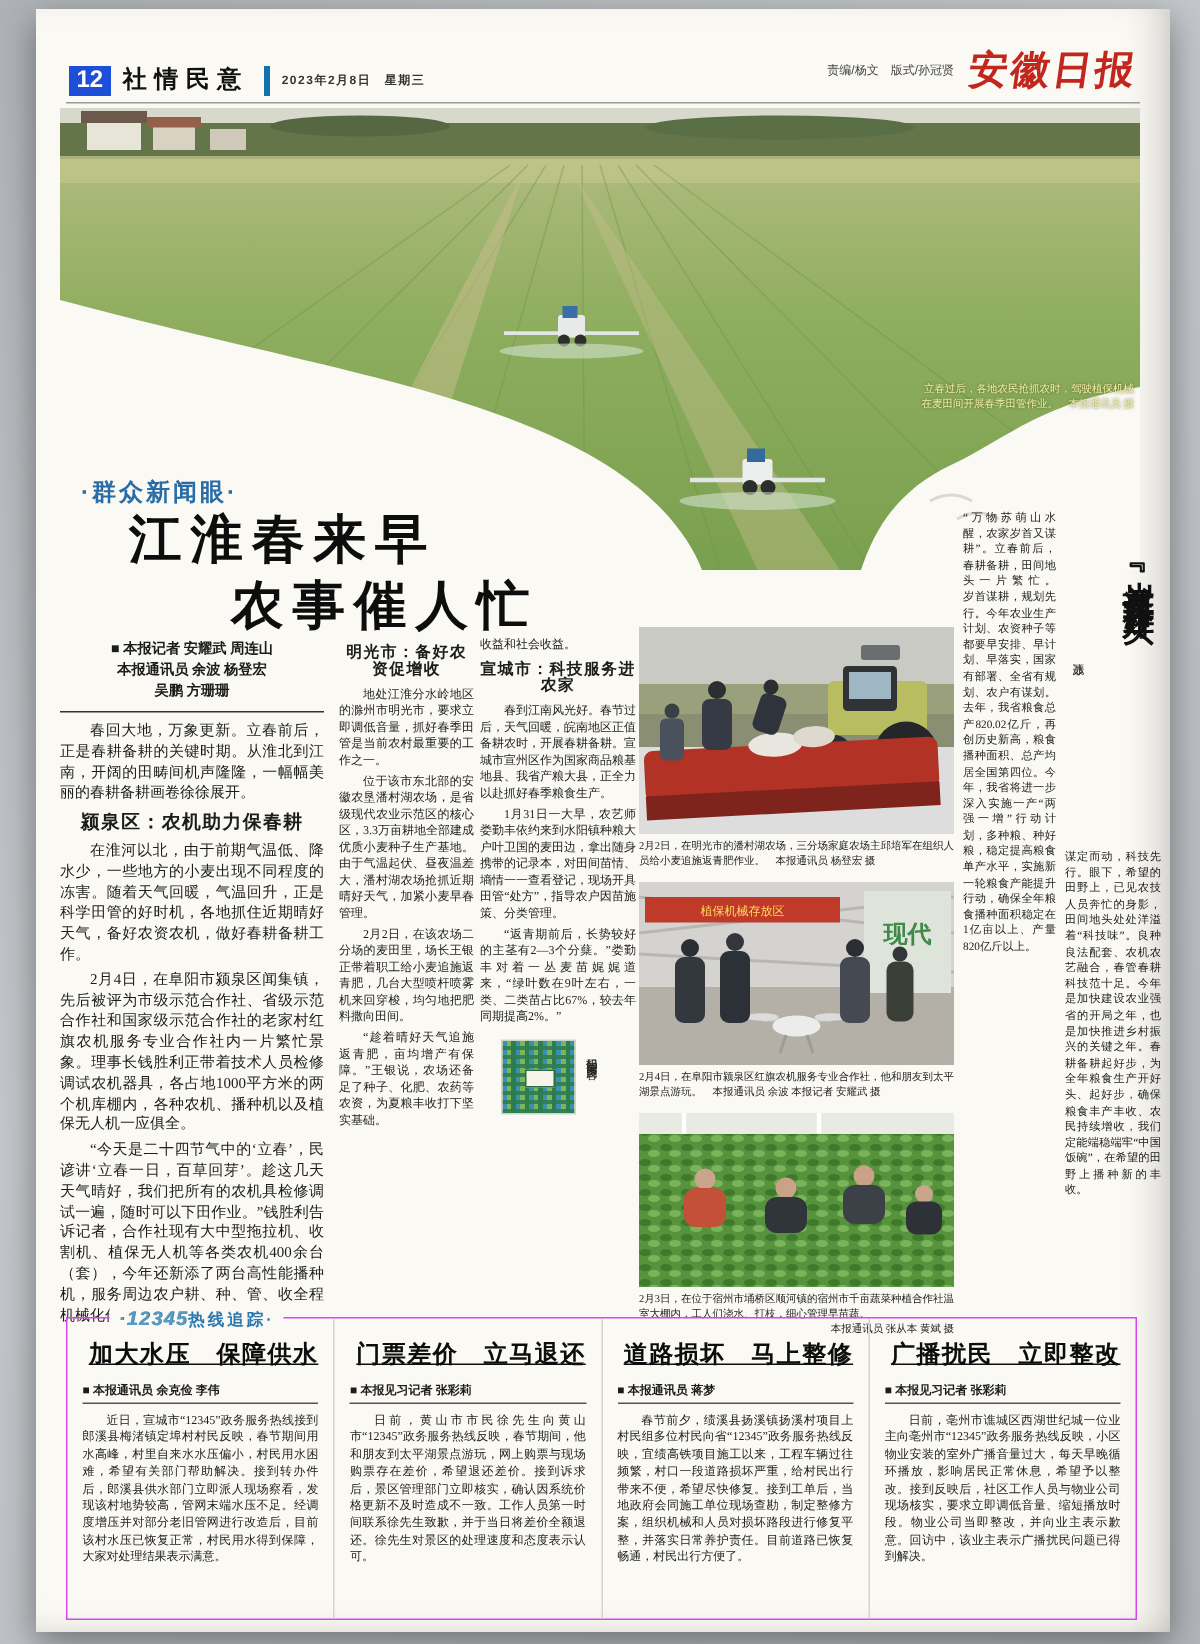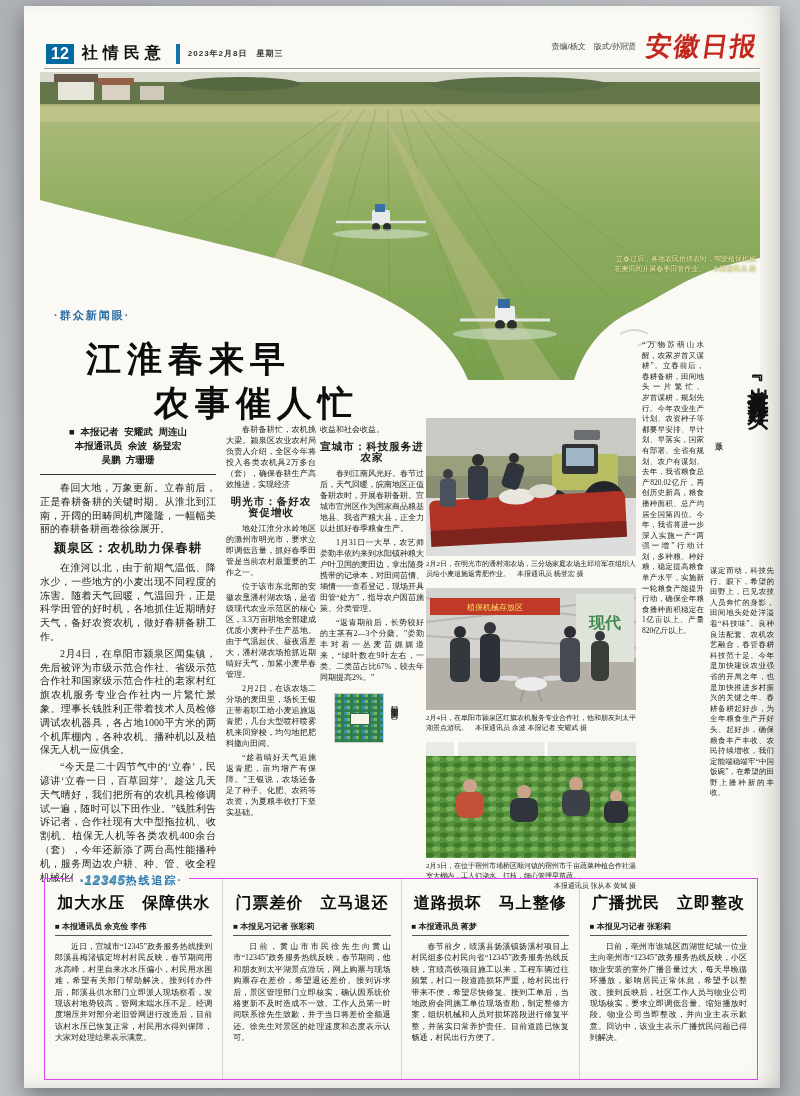--- a/index.html
+++ b/index.html
@@ -9,47 +9,47 @@
     font-family:"Liberation Serif", serif;color:#1c1c1c;
   }
   .page{
     position:absolute;left:24px;top:6px;width:756px;height:1082px;
     background:#faf9f4;
     box-shadow:0 8px 22px rgba(0,0,0,.4), inset -22px 0 30px -20px rgba(0,0,0,.25), inset 0 -16px 26px -22px rgba(0,0,0,.18);
   }
   
   .mast{position:absolute;left:22px;right:22px;top:20px;height:38px;display:flex;justify-content:space-between;align-items:flex-end;}
   .mast-left{display:flex;align-items:center;gap:8px;font-family:"Liberation Sans",sans-serif;}
-  .pageno{background:#0369a1;color:#fff;font-weight:bold;font-size:16px;padding:2px 5px;line-height:1;}
+  .pageno{background:#1d4ed8;color:#fff;font-weight:bold;font-size:16px;padding:2px 5px;line-height:1;}
   .secname{font-size:16px;font-weight:bold;letter-spacing:5px;color:#111;}
   .vbar{width:4px;height:20px;background:#1272aa;margin-left:2px;}
   .dateline{font-size:8px;font-weight:bold;color:#333;letter-spacing:1px;}
   .mast-right{display:flex;align-items:center;gap:10px;}
   .editors{font-size:8px;color:#444;font-family:"Liberation Sans",sans-serif;}
   .brand{font-size:26px;font-weight:bold;color:#c2271e;transform:skewX(-8deg);letter-spacing:2px;font-family:"DejaVu Serif",serif;}
   .head-rule{position:absolute;left:20px;right:20px;top:62px;border-top:1px solid #9a9a96;}
   
   .photo-main{position:absolute;left:16px;top:66px;width:720px;height:308px;}
   .photo-cap{position:absolute;left:420px;top:248px;width:312px;text-align:right;
     font-size:7px;line-height:10px;color:#f3eda0;text-shadow:0 0 2px rgba(60,70,30,.8);}
   
-  .kicker{position:absolute;left:30px;top:302px;font-size:11px;font-weight:bold;color:#2a6da6;
+  .kicker{position:absolute;left:30px;top:312px;font-size:16px;font-weight:bold;color:#2a6da6;
     letter-spacing:2px;font-family:"Liberation Sans",sans-serif;}
   .hl{position:absolute;font-size:35px;font-weight:bold;color:#0d0d0d;letter-spacing:6px;
     font-family:"Liberation Sans",sans-serif;}
   .hl1{left:62px;top:330px;}
   .hl2{left:130px;top:374px;}
   
   .col{position:absolute;top:418px;height:458px;overflow:hidden;text-align:justify;}
   .col p{margin:0 0 3px;text-indent:2em;}
   .col1{left:16px;width:176px;font-size:10px;line-height:13.8px;}
   .col2{left:202px;width:90px;font-size:8px;line-height:11px;}
   .col3{left:296px;width:104px;font-size:8px;line-height:11px;}
   .byl{border-bottom:1.5px solid #333;padding:2px 0 6px;margin-bottom:6px;text-align:center;
-    font-size:9.5px;line-height:14px;font-weight:bold;font-family:Liberation Mono, monospace;}
+    font-size:9.5px;line-height:14px;font-weight:bold;font-family:Liberation Serif, serif;}
   .subhead{font-size:12.5px;font-weight:bold;text-align:center;margin:6px 0 5px;letter-spacing:1px;
     font-family:"Liberation Sans",sans-serif;}
   .subhead.sm{font-size:10.5px;}
   
   .qrwrap{display:flex;align-items:center;gap:6px;margin:10px 0 0 14px;}
   .qr{width:48px;height:48px;border:1px solid #cfd4c8;position:relative;
     background:
       repeating-linear-gradient(0deg, rgba(46,125,79,.9) 0 3px, transparent 3px 6px),
       repeating-linear-gradient(90deg,#3b8fb0 0 3px,#7cb65a 3px 6px,#2e7d4f 6px 9px);}
   .qr::after{content:"";position:absolute;left:15px;top:19px;width:18px;height:10px;background:#f6f4e8;border:1px solid #2e6b45;}
@@ -70,22 +70,22 @@
   .sb-colB .sb-text{font-size:7.5px;line-height:10.6px;text-align:justify;overflow:hidden;flex:1;}
   
   .hotline{position:absolute;left:20px;top:872px;width:712px;height:200px;border:1px solid #d946ef;display:flex;}
   .hot-label{position:absolute;left:28px;top:-9px;background:#faf9f4;padding:0 6px;
     font-family:"Liberation Sans",sans-serif;font-weight:bold;}
   .hot-label .num{font-size:13px;font-style:italic;color:#5c9bc0;letter-spacing:1px;
     text-shadow:0.5px 0.5px 0 #2a7ab0;}
   .hot-label .txt{font-size:11px;color:#2a7ab0;letter-spacing:2px;}
   .hot-col{flex:1;padding:12px 10px 8px;overflow:hidden;}
   .hot-col + .hot-col{border-left:1px solid #d5d3cd;}
-  .hot-title{font-size:16px;font-weight:bold;text-align:center;letter-spacing:1px;margin:2px 0 7px;
-    font-family:"Liberation Sans",sans-serif;color:#0d0d0d;}
+  .hot-title{font-size:16px;font-weight:bold;text-align:right;letter-spacing:1px;margin:2px 0 7px;
+    font-family:"Liberation Sans",sans-serif;color:#0d0d0d;text-decoration:underline;}
   .hot-byline{font-size:8px;font-weight:bold;border-bottom:1px solid #555;padding-bottom:3px;margin-bottom:5px;
     font-family:"Liberation Sans",sans-serif;}
   .hot-body{font-size:8px;line-height:11.4px;text-align:justify;text-indent:2em;margin:0;}
 </style>
 </head>
 <body>
 
 <div class="page">
 
   <div class="mast">
@@ -174,21 +174,20 @@
       <span>吴鹏 方珊珊</span>
     </div>
     <p>春回大地，万象更新。立春前后，正是春耕备耕的关键时期。从淮北到江南，开阔的田畴间机声隆隆，一幅幅美丽的春耕备耕画卷徐徐展开。</p>
     <div class="subhead">颍泉区：农机助力保春耕</div>
     <p>在淮河以北，由于前期气温低、降水少，一些地方的小麦出现不同程度的冻害。随着天气回暖，气温回升，正是科学田管的好时机，各地抓住近期晴好天气，备好农资农机，做好春耕备耕工作。</p>
     <p>2月4日，在阜阳市颍泉区闻集镇，先后被评为市级示范合作社、省级示范合作社和国家级示范合作社的老家村红旗农机服务专业合作社内一片繁忙景象。理事长钱胜利正带着技术人员检修调试农机器具，各占地1000平方米的两个机库棚内，各种农机、播种机以及植保无人机一应俱全。</p>
     <p>“今天是二十四节气中的‘立春’，民谚讲‘立春一日，百草回芽’。趁这几天天气晴好，我们把所有的农机具检修调试一遍，随时可以下田作业。”钱胜利告诉记者，合作社现有大中型拖拉机、收割机、植保无人机等各类农机400余台（套），今年还新添了两台高性能播种机，服务周边农户耕、种、管、收全程机械化作业。</p>
   </div>
 
   <div class="col col2">
-    <p>春耕备耕忙，农机挑大梁。颍泉区农业农村局负责人介绍，全区今年将投入各类农机具2万多台（套），确保春耕生产高效推进，实现经济</p>
     <div class="subhead sm">明光市：备好农资促增收</div>
     <p>地处江淮分水岭地区的滁州市明光市，要求立即调低音量，抓好春季田管是当前农村最重要的工作之一。</p>
     <p>位于该市东北部的安徽农垦潘村湖农场，是省级现代农业示范区的核心区，3.3万亩耕地全部建成优质小麦种子生产基地。由于气温起伏、昼夜温差大，潘村湖农场抢抓近期晴好天气，加紧小麦早春管理。</p>
     <p>2月2日，在该农场二分场的麦田里，场长王银正带着职工给小麦追施返青肥，几台大型喷杆喷雾机来回穿梭，均匀地把肥料撒向田间。</p>
     <p>“趁着晴好天气追施返青肥，亩均增产有保障。”王银说，农场还备足了种子、化肥、农药等农资，为夏粮丰收打下坚实基础。</p>
   </div>
 
   <div class="col col3">
     <p style="text-indent:0;">收益和社会收益。</p>
     <div class="subhead sm">宣城市：科技服务进农家</div>

